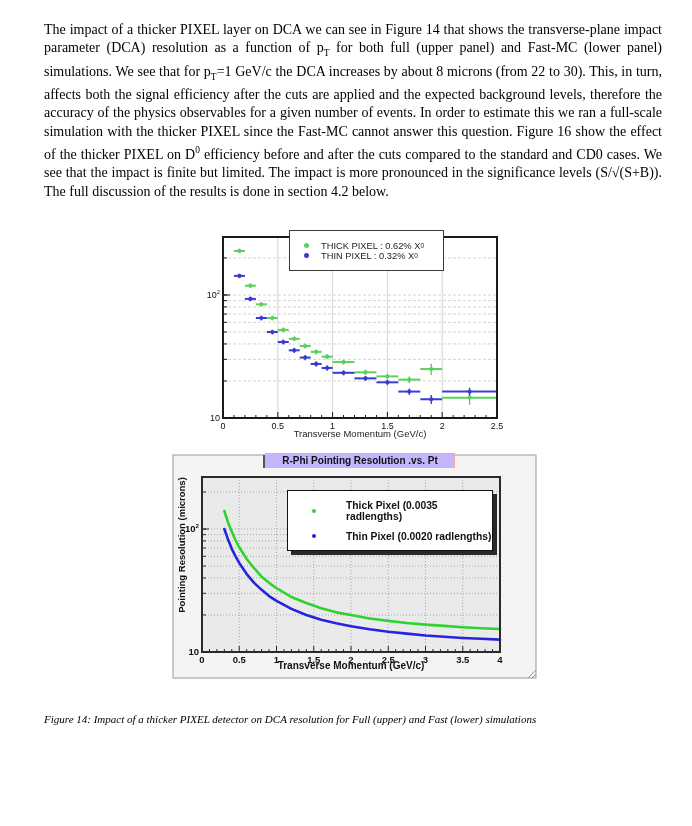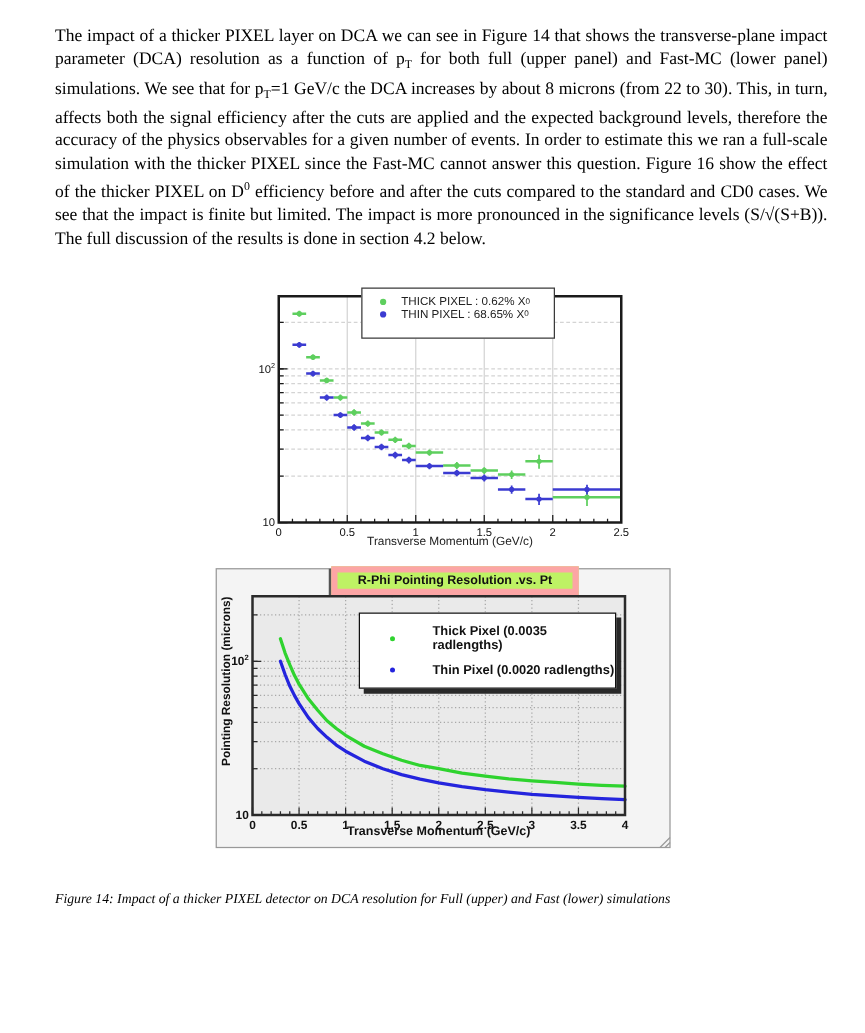--- a/index.html
+++ b/index.html
@@ -15,31 +15,31 @@
   .fig-upper{position:absolute;left:186px;top:228px;width:326px;height:217px;}
   .fig-upper svg{position:absolute;left:0;top:0;}
   .u-ylabel{position:absolute;left:7px;top:403px;width:160px;
         transform:rotate(-90deg);transform-origin:0 0;
         font-family:"Liberation Sans",sans-serif;font-size:9px;color:#333;
         text-align:center;white-space:nowrap;}
   .u-xlabel{position:absolute;left:37px;top:200px;width:274px;text-align:center;
         font-family:"Liberation Sans",sans-serif;font-size:9.5px;color:#222;}
   .u-legend{position:absolute;left:103px;top:2px;width:155px;height:41px;
         background:#fff;border:1px solid #3a3a3a;box-sizing:border-box;
-        display:flex;flex-direction:column;justify-content:flex-end;padding:14px 0;}
+        display:flex;flex-direction:column;justify-content:center;padding:14px 0;}
   .u-legend .row{display:flex;align-items:center;
         font-family:"Liberation Sans",sans-serif;font-size:9.3px;color:#222;}
   .u-legend .mk{width:5px;height:5px;border-radius:50%;margin:0 12px 0 14px;flex:none;}
   .u-legend sub{font-size:6.5px;}
 
   
   .fig-lower{position:absolute;left:172px;top:448px;width:366px;height:232px;}
   .fig-lower svg.plot{position:absolute;left:0;top:0;}
   .l-title{position:absolute;left:93px;top:5px;width:188px;height:13px;
-        background:#bef264;border:5px solid #fca5a5;box-shadow:-3px 1px 0 -1px #555;
+        background:#c4b5fd;border:1px solid #fca5a5;box-shadow:-3px 1px 0 -1px #555;
         font-family:"Liberation Sans",sans-serif;font-weight:bold;font-size:10px;
         display:flex;align-items:center;justify-content:center;color:#111;}
   .l-legend{position:absolute;left:115px;top:42px;width:206px;height:61px;
         background:#fff;border:1px solid #111;box-shadow:4px 4px 0 rgba(20,20,20,.9);
         box-sizing:border-box;display:flex;flex-direction:column;justify-content:space-around;
         padding:4px 0;}
   .l-legend .row{display:flex;align-items:center;
         font-family:"Liberation Sans",sans-serif;font-weight:bold;font-size:10.3px;color:#111;}
   .l-legend .mk{width:4px;height:4px;border-radius:50%;margin:0 30px 0 24px;flex:none;}
   .l-ylabel{position:absolute;left:4px;top:172px;width:150px;
@@ -215,21 +215,21 @@
     <div class="u-ylabel">Pointing resolution in XY (µm)</div>
     <div class="u-xlabel">Transverse Momentum  (GeV/c)</div>
     <div class="u-legend">
       <div class="row">
         <span class="mk" style="background: rgb(94, 207, 94);"></span>
         <span>THICK PIXEL : 0.62% X</span>
           <sub>0</sub>
       </div>
       <div class="row">
         <span class="mk" style="background: rgb(59, 59, 209);"></span>
-        <span>THIN PIXEL : 68.65% X</span>
+        <span>THIN PIXEL : 0.32% X</span>
           <sub>0</sub>
       </div>
     </div>
   </div>
 
   <div class="fig-lower">
     <svg class="plot" id="lower-svg" width="366" height="232">
         <rect x="1" y="7" width="363" height="223" fill="#f4f4f4" stroke="#999" stroke-width="1"></rect>
         <rect x="30" y="29" width="298" height="175" fill="#eaeaea"></rect>
         <line x1="30" x2="328" y1="166.9733105333303" y2="166.9733105333303" stroke="#a8a8a8" stroke-width="1" stroke-dasharray="1,2"></line>

